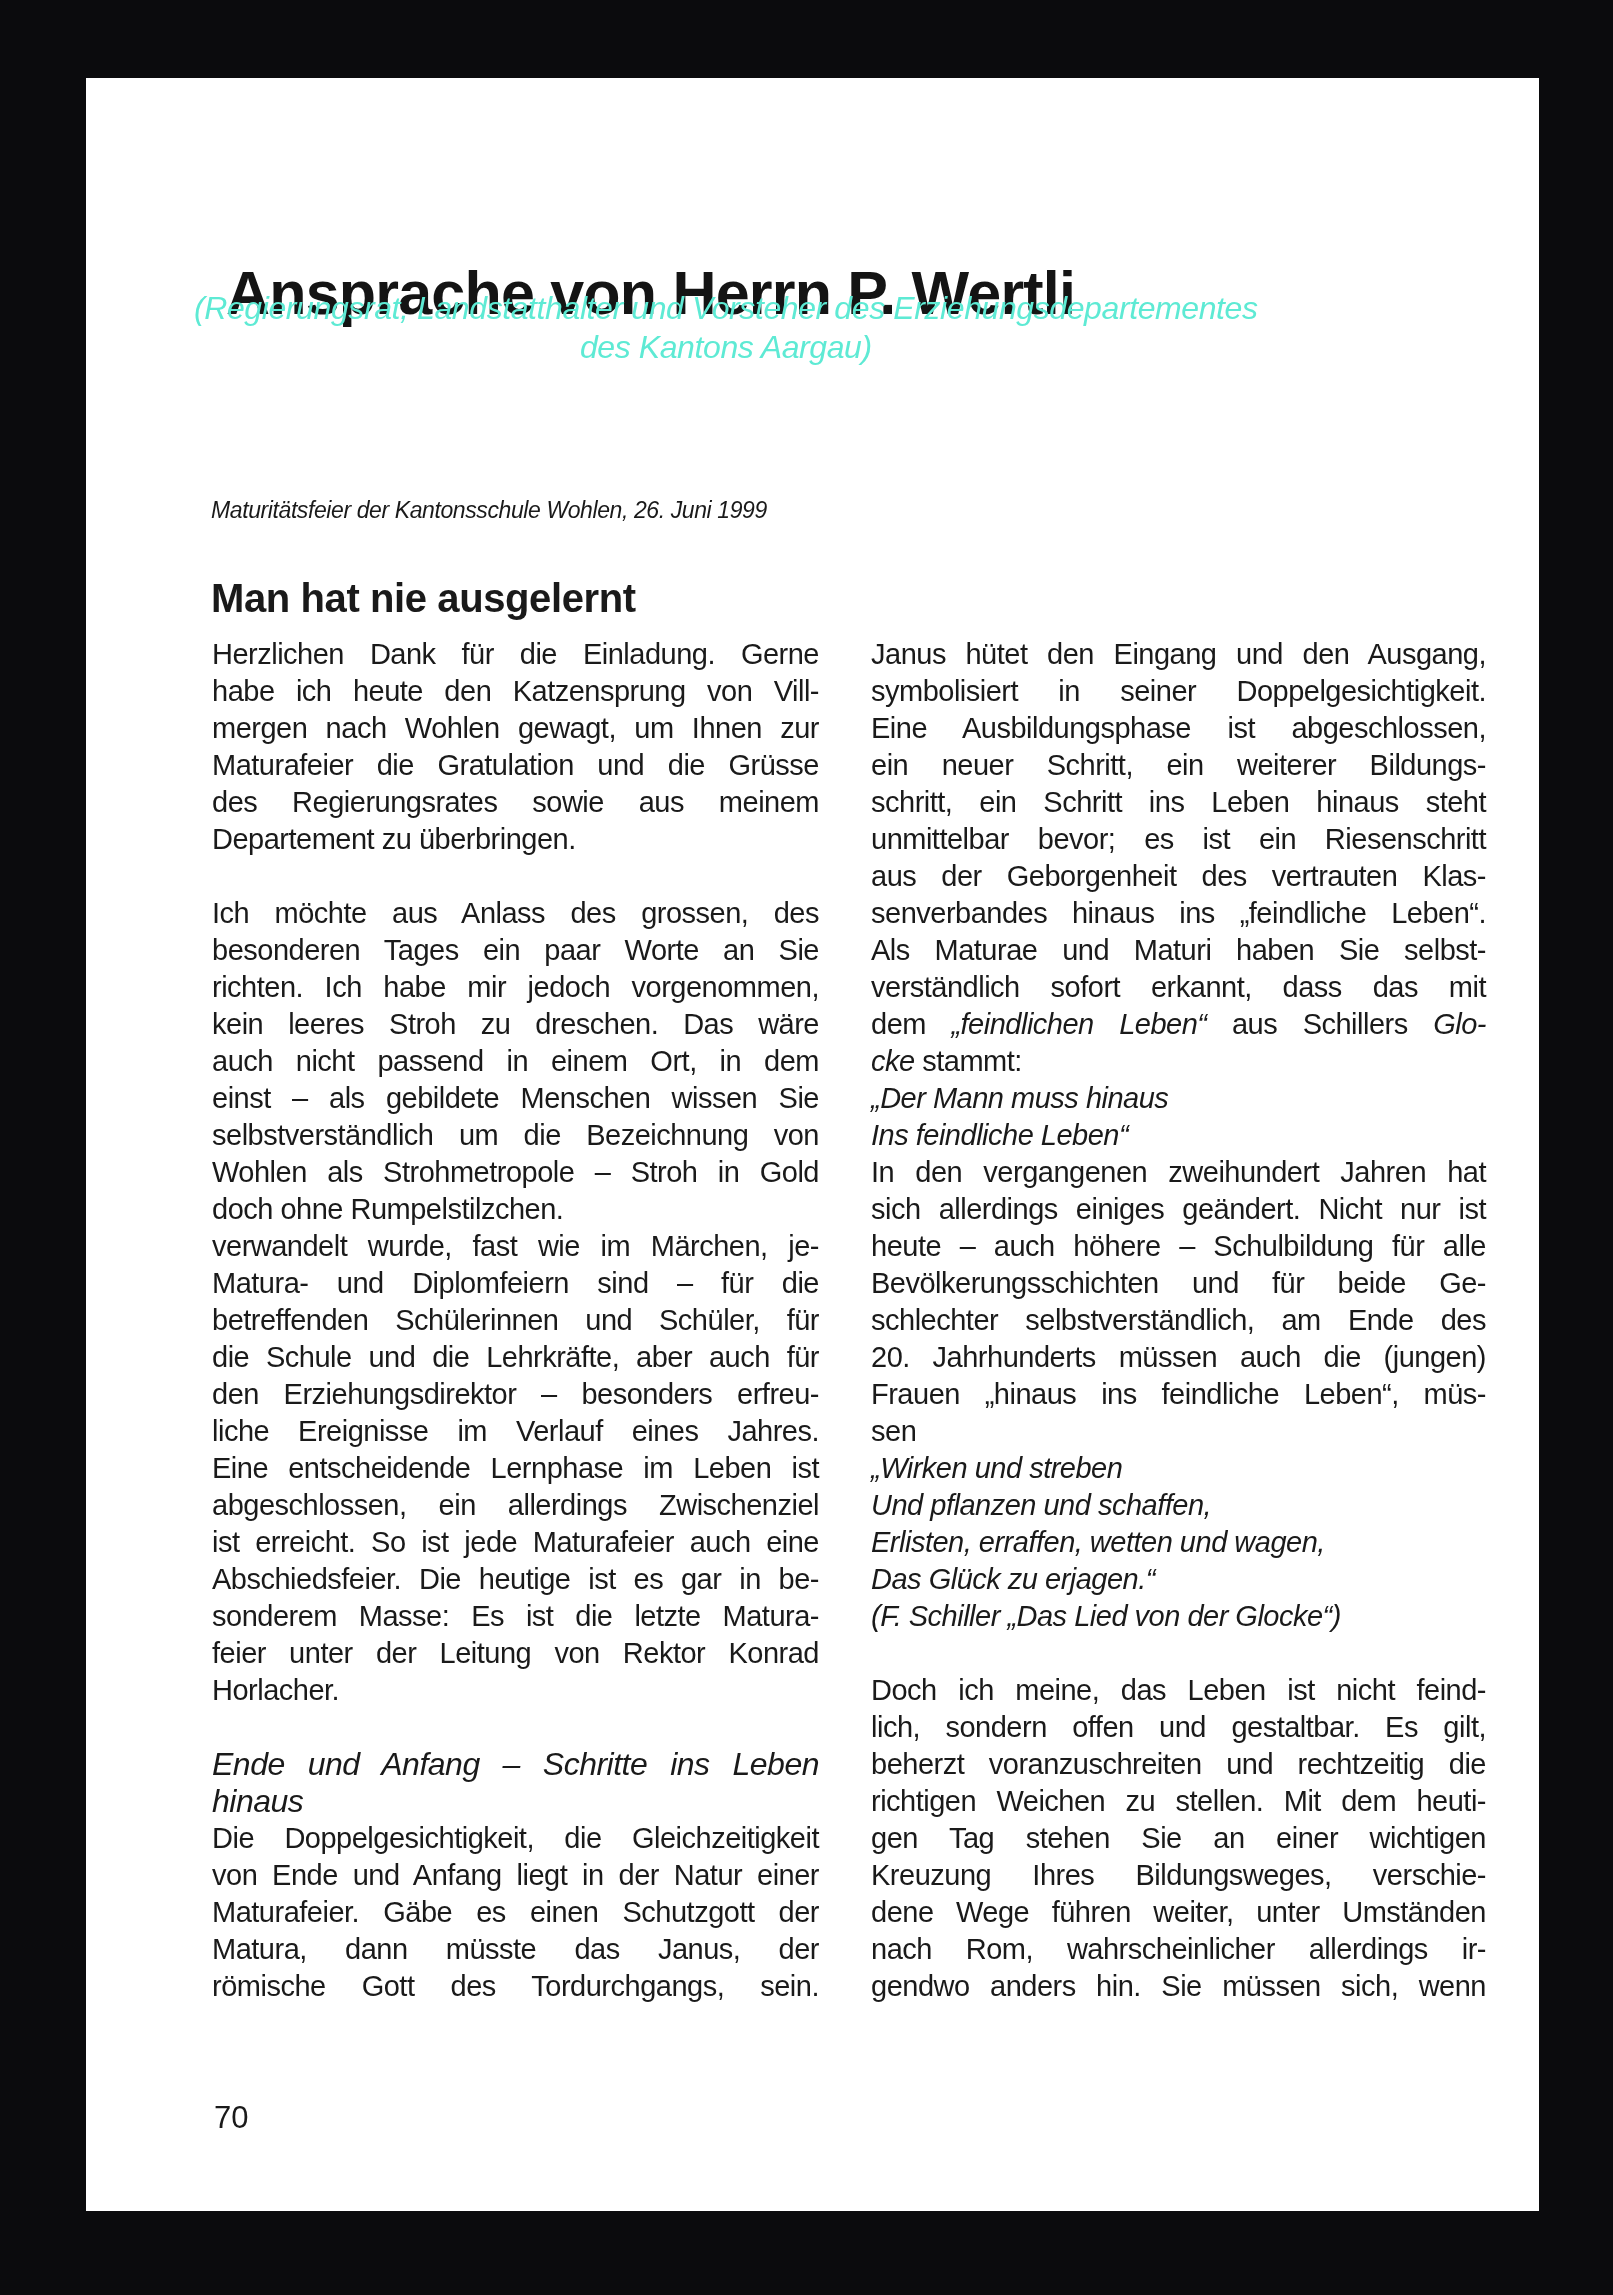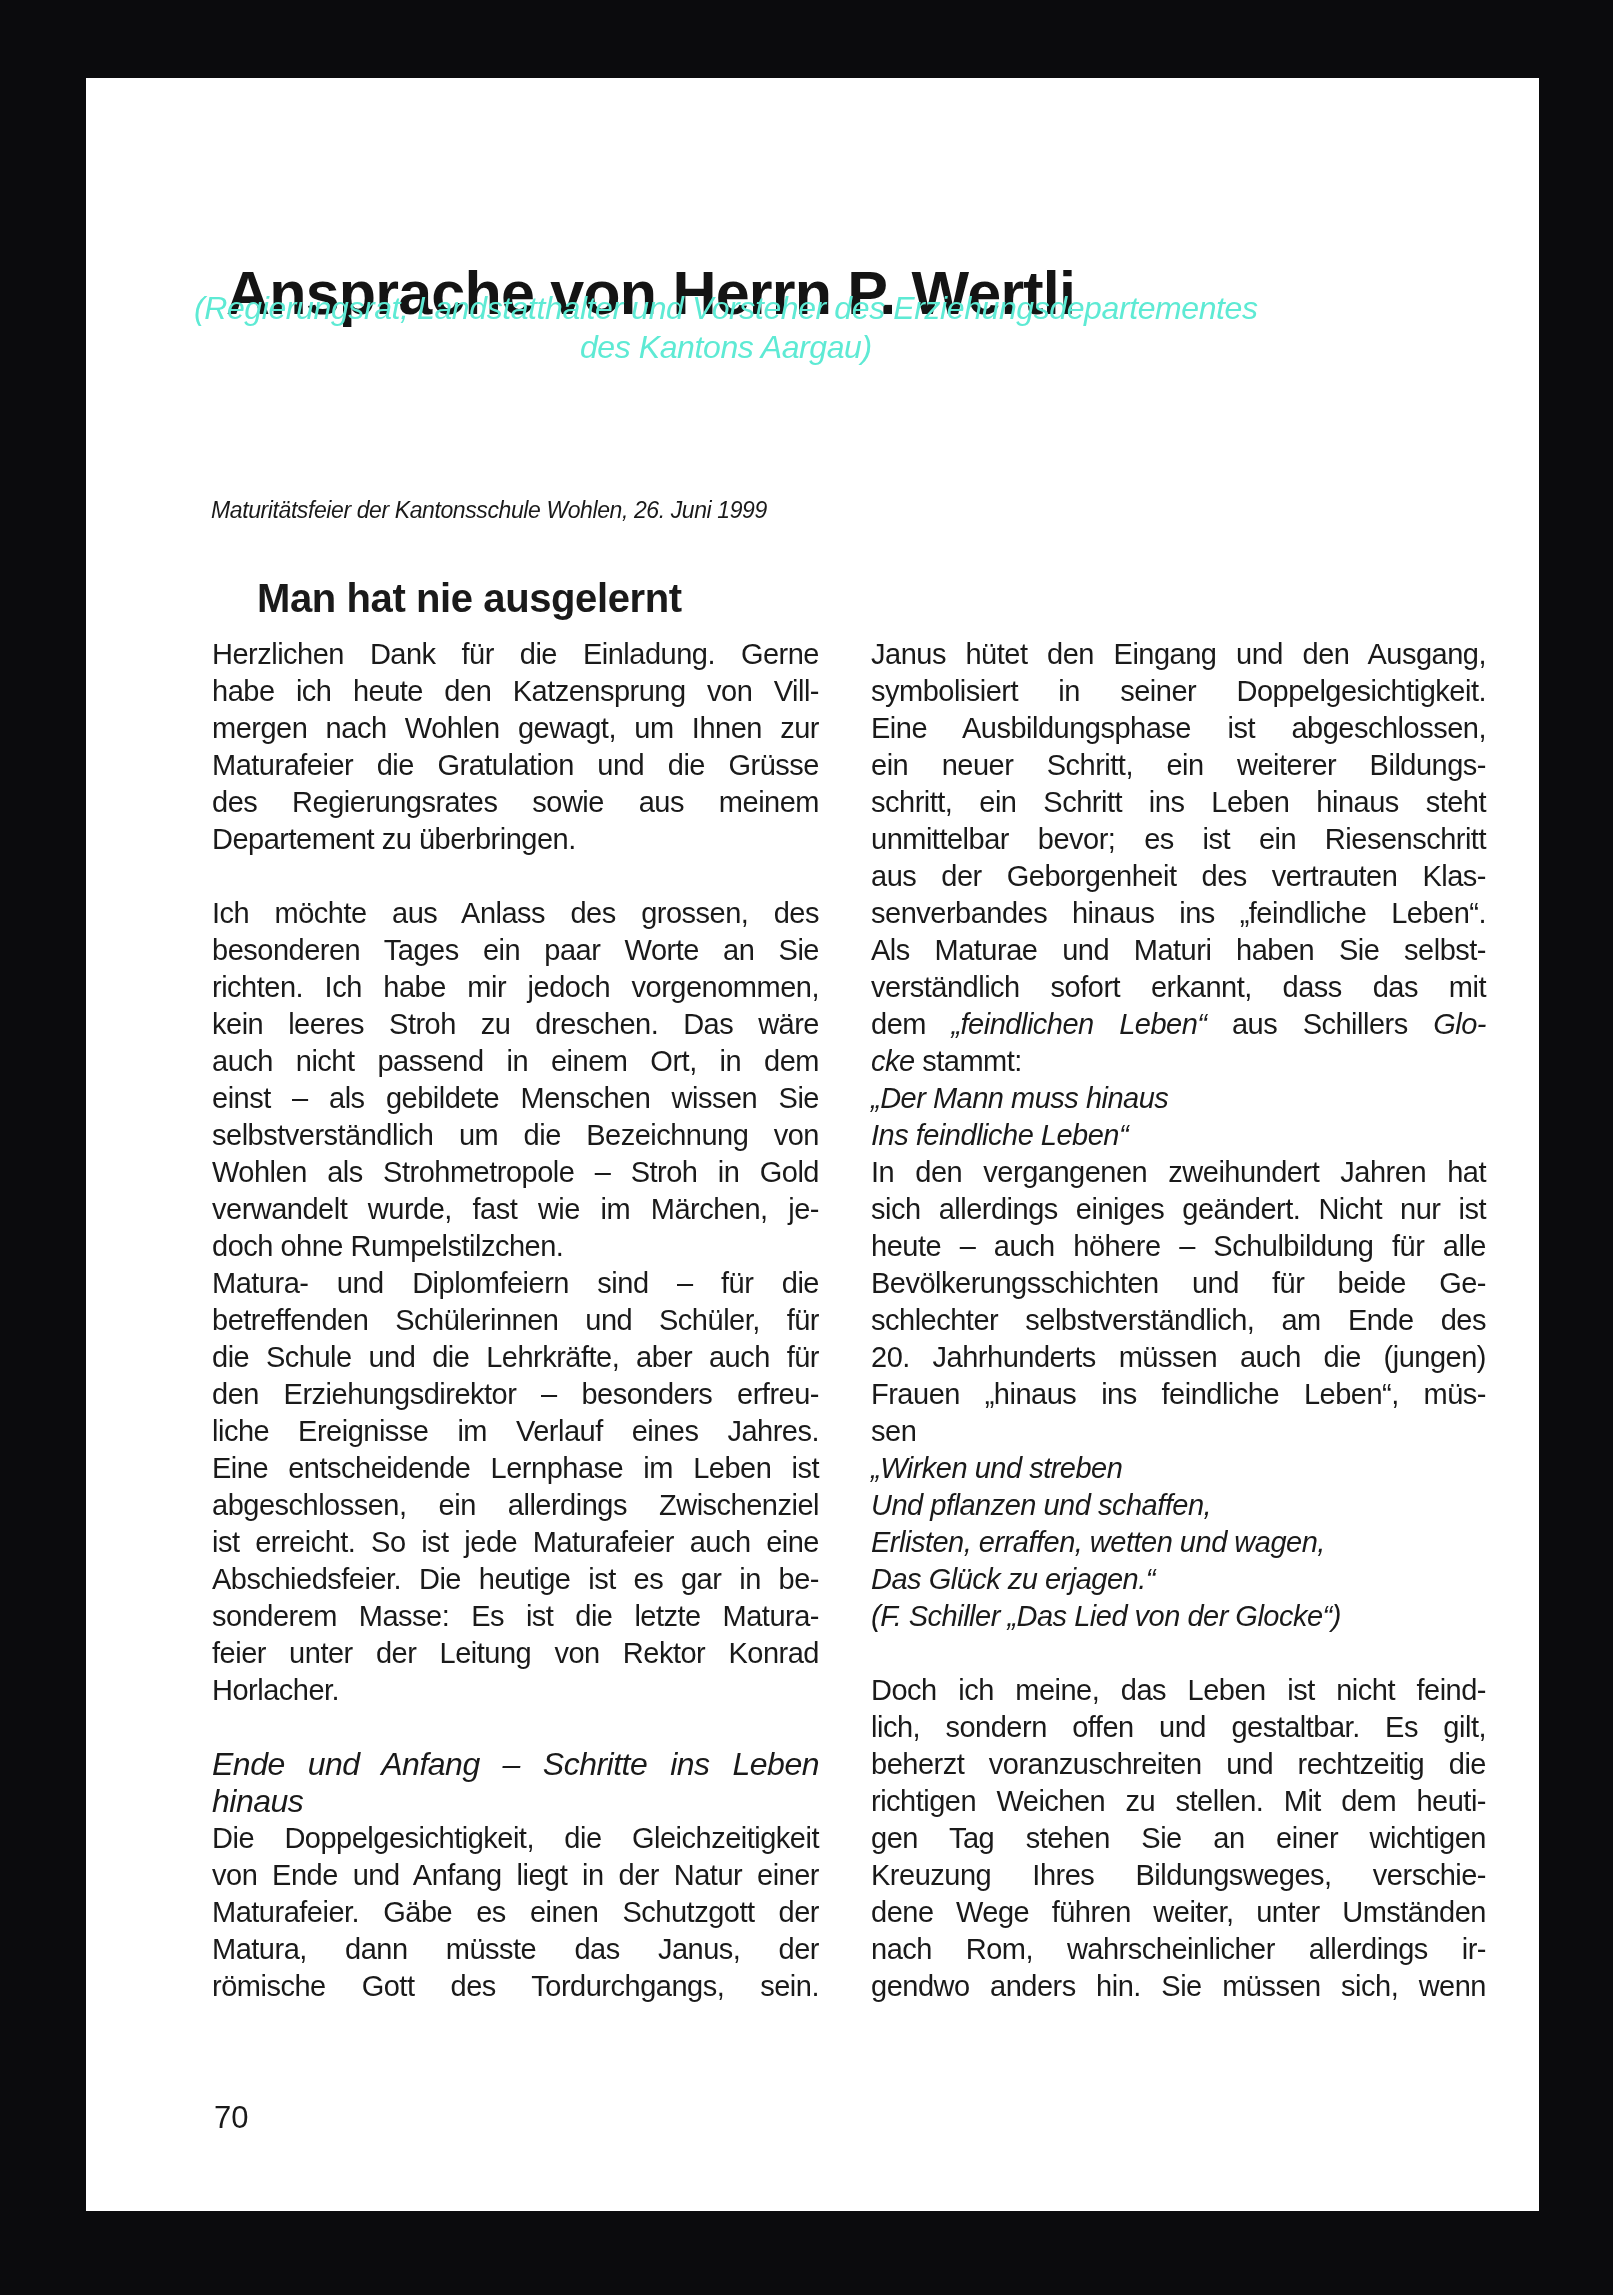--- a/index.html
+++ b/index.html
@@ -49,21 +49,20 @@
     line-height: 1;
   }
   .headline {
     position: absolute;
     left: 211px; top: 545px;
     font-size: 40px;
     font-weight: bold;
     letter-spacing: -0.4px;
     white-space: nowrap;
     line-height: 1;
-    margin-left: 46px;
   }
   .col {
     position: absolute;
     font-size: 29px;
     line-height: 37px;
     letter-spacing: -0.5px;
   }
   .col.left { left: 212px; top: 636px; width: 607px; }
   .col.right { left: 871px; top: 636px; width: 615px; }
   .ln {
@@ -115,22 +114,22 @@
   <span class="gap"></span>
   <div>
     <span class="ln">Ich möchte aus Anlass des grossen, des</span>
     <span class="ln">besonderen Tages ein paar Worte an Sie</span>
     <span class="ln">richten. Ich habe mir jedoch vorgenommen,</span>
     <span class="ln">kein leeres Stroh zu dreschen. Das wäre</span>
     <span class="ln">auch nicht passend in einem Ort, in dem</span>
     <span class="ln">einst – als gebildete Menschen wissen Sie</span>
     <span class="ln">selbstverständlich um die Bezeichnung von</span>
     <span class="ln">Wohlen als Strohmetropole – Stroh in Gold</span>
+    <span class="ln last">doch ohne Rumpelstilzchen.</span>
     <span class="ln">verwandelt wurde, fast wie im Märchen, je-</span>
-    <span class="ln last">doch ohne Rumpelstilzchen.</span>
   </div>
   <div>
     <span class="ln">Matura- und Diplomfeiern sind – für die</span>
     <span class="ln">betreffenden Schülerinnen und Schüler, für</span>
     <span class="ln">die Schule und die Lehrkräfte, aber auch für</span>
     <span class="ln">den Erziehungsdirektor – besonders erfreu-</span>
     <span class="ln">liche Ereignisse im Verlauf eines Jahres.</span>
     <span class="ln">Eine entscheidende Lernphase im Leben ist</span>
     <span class="ln">abgeschlossen, ein allerdings Zwischenziel</span>
     <span class="ln">ist erreicht. So ist jede Maturafeier auch eine</span>

